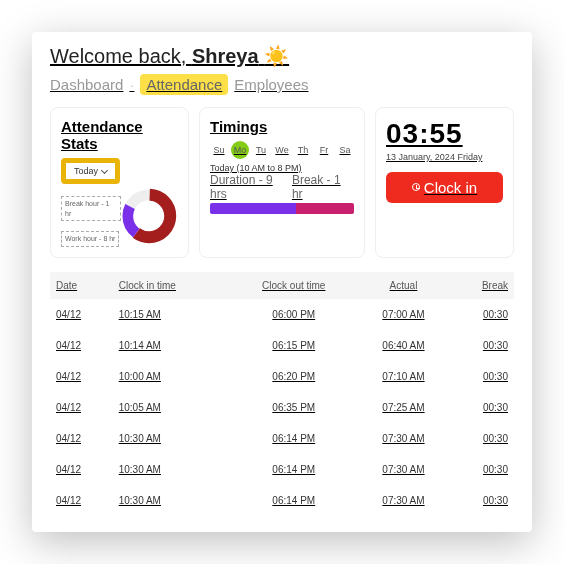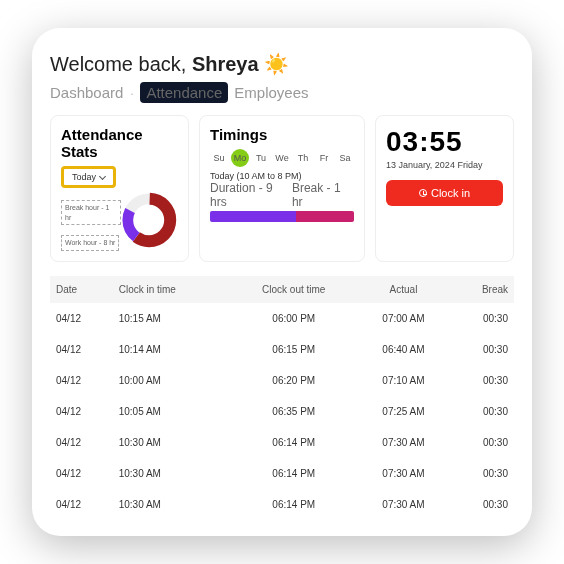--- a/index.html
+++ b/index.html
@@ -5,53 +5,54 @@
   * { box-sizing: border-box; margin: 0; padding: 0; }
   body { 
     width: 564px; height: 564px; 
     background: #fff; 
     font-family: -apple-system, BlinkMacSystemFont, 'Segoe UI', sans-serif;
     display: flex; align-items: center; justify-content: center;
   }
   .card {
     width: 500px; 
     background: #fff;
-    border-radius: 28px;
-    padding: 24px 18px 16px;
+    border-radius: 4px;
+    padding: 12px 18px 16px;
     box-shadow: 0 10px 40px rgba(0,0,0,0.25);
+    text-decoration: underline;
   }
   .welcome { font-size: 20px; font-weight: 400; color: #222; }
   .welcome .name { font-weight: 600; }
   .breadcrumb { margin-top: 6px; display: flex; gap: 6px; align-items: center; font-size: 15px; color: #999; }
   .breadcrumb .sep { color: #ccc; }
-  .breadcrumb .active { background: #0f172a; border-radius: 4px; padding: 2px 6px; color: #666; text-align: right; }
+  .breadcrumb .active { background: #fde047; border-radius: 4px; padding: 2px 6px; color: #666; text-align: right; }
   .panels { display: flex; gap: 10px; margin-top: 12px; }
   .panel { flex: 1; border: 1px solid #eee; border-radius: 8px; padding: 10px; }
   .panel h3 { font-size: 15px; font-weight: 600; margin-bottom: 6px; }
   .today-sel { 
     display: inline-flex; align-items: center; gap: 4px;
-    border: 3px solid #eab308; border-radius: 4px; padding: 3px 8px; font-size: 9px; color: #333;
+    border: 5px solid #eab308; border-radius: 4px; padding: 3px 8px; font-size: 9px; color: #333;
   }
   .chevron { border: solid #555; border-width: 0 1px 1px 0; display: inline-block; padding: 2px; transform: rotate(45deg); }
   .stats-body { display: flex; align-items: center; gap: 0px; margin-top: 2px; }
   .legend { font-size: 7px; color: #666; line-height: 1.4; position: relative; width: 60px; }
   .legend .box { border: 1px dashed #aaa; padding: 2px 3px; margin-top: 10px; display: inline-block; }
   .donut { width: 56px; height: 56px; }
   .days { display: flex; gap: 3px; font-size: 9px; color: #555; margin-bottom: 4px; }
   .days span { width: 18px; height: 18px; display: flex; align-items: center; justify-content: center; border-radius: 50%; }
   .days .sel { background: #84cc16; }
   .today-label { font-size: 9px; color: #333; margin-bottom: 0; }
   .dur-row { display: flex; justify-content: space-between; font-size: 12px; color: #666; margin-bottom: 2px; }
   .bar { display: flex; height: 11px; border-radius: 2px; overflow: hidden; }
   .bar .seg1 { background: #7a2fe8; flex: 6; }
   .bar .seg2 { background: #c81f6f; flex: 4; }
   .clock { font-size: 28px; font-weight: 700; letter-spacing: 1px; }
   .date { font-size: 9px; color: #444; margin-top: 2px; }
   .clock-btn { 
-    margin-top: 10px; background: #ef2a1e; color: #fff; font-size: 11px; font-weight: 500;
+    margin-top: 10px; background: #ef2a1e; color: #fff; font-size: 15px; font-weight: 500;
     border: none; border-radius: 6px; padding: 7px 0; width: 100%; display: flex; 
     align-items: center; justify-content: center; gap: 4px; cursor: pointer;
   }
   .clock-icon { width: 8px; height: 8px; border: 1px solid #fff; border-radius: 50%; position: relative; }
   .clock-icon::after { content: ''; position: absolute; width: 3px; height: 3px; border-left: 1px solid #fff; border-bottom: 1px solid #fff; top: 1px; left: 3px; }
   table { width: 100%; border-collapse: collapse; margin-top: 14px; font-size: 10px; }
   thead th { text-align: left; font-weight: 400; color: #555; background: #f5f5f5; padding: 8px 6px; }
   thead th:nth-child(3), thead th:nth-child(4) { text-align: center; }
   thead th:last-child { text-align: right; }
   tbody td { padding: 10px 6px; color: #333; border-bottom: 0; }

